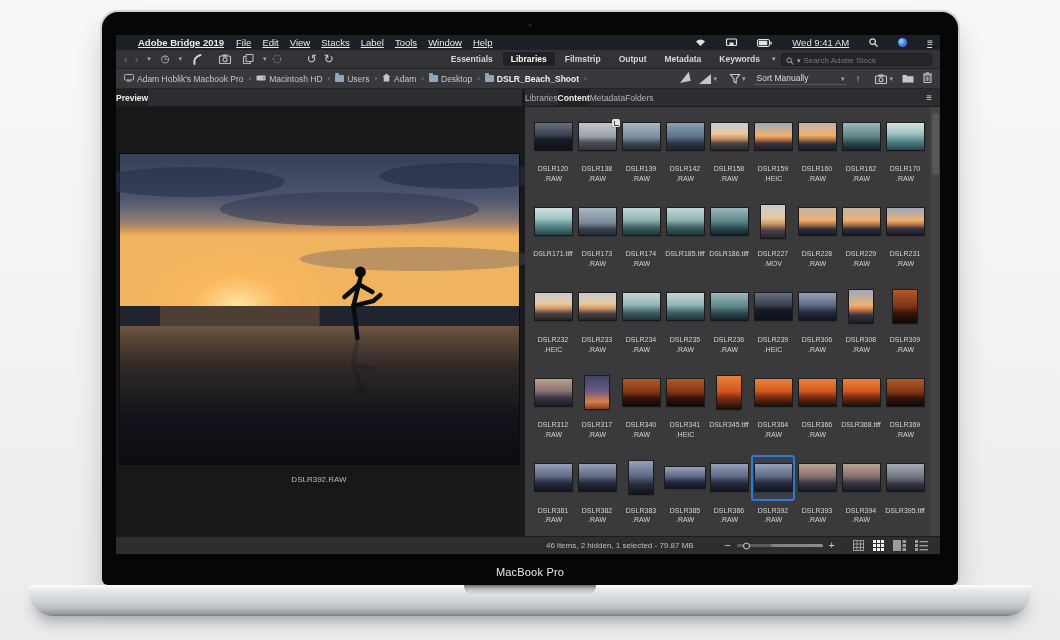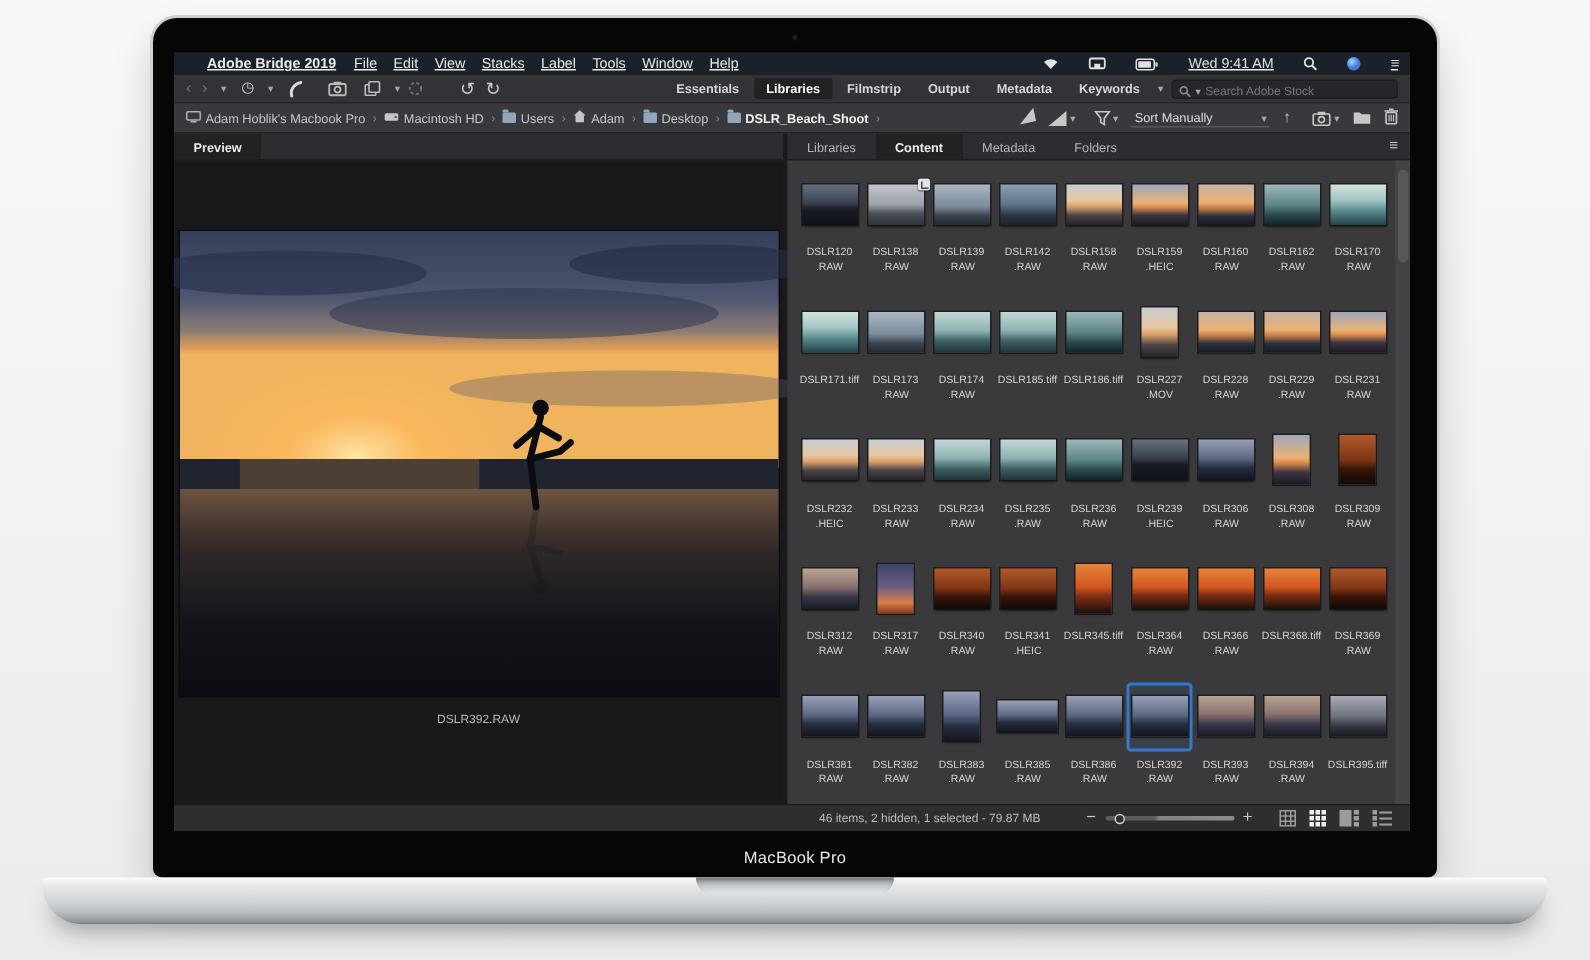--- a/index.html
+++ b/index.html
@@ -76,21 +76,21 @@
   .ci { display:inline-block; }
   .pb-right { margin-left:auto; display:flex; align-items:center; gap:9px; color:#c6c7c9; }
   .sortbox { display:flex; align-items:flex-end; gap:4px; border-bottom:1px solid #56575b;
     padding:1px 2px; min-width:92px; font-size:8.5px; color:#dcdcde; }
   .sortbox .caret { margin-left:auto; }
 
   
   .tabrow { height:18px; background:#2c2d30; display:flex; flex:0 0 auto; border-bottom:1px solid #1d1d20; }
   .tabrow-left { width:409px; display:flex; border-right:3px solid #1a1a1c; }
   .tabrow-right { flex:1; display:flex; align-items:stretch; }
-  .ptab { font-size:8.5px; color:#b4b5b8; padding:0 13px; display:flex; align-items:center; }
+  .ptab { font-size:8.5px; color:#b4b5b8; padding:0 0; display:flex; align-items:center; }
   .ptab.active { background:#222225; color:#ececee; font-weight:bold; }
   .tab-menu { margin-left:auto; color:#cfcfd2; font-size:10px; padding:0 8px; display:flex; align-items:center; }
 
   
   .main { flex:1; display:flex; min-height:0; }
   .preview-panel { width:409px; background:#18181a; border-right:3px solid #1a1a1c;
     display:flex; flex-direction:column; align-items:center; }
   .preview-img { margin-top:47px; width:399px; height:310px; box-shadow:0 0 0 1px #0c0c0e; }
   .preview-img svg { display:block; width:100%; height:100%; }
   .preview-caption { margin-top:11px; font-size:8px; color:#b9babc; }

